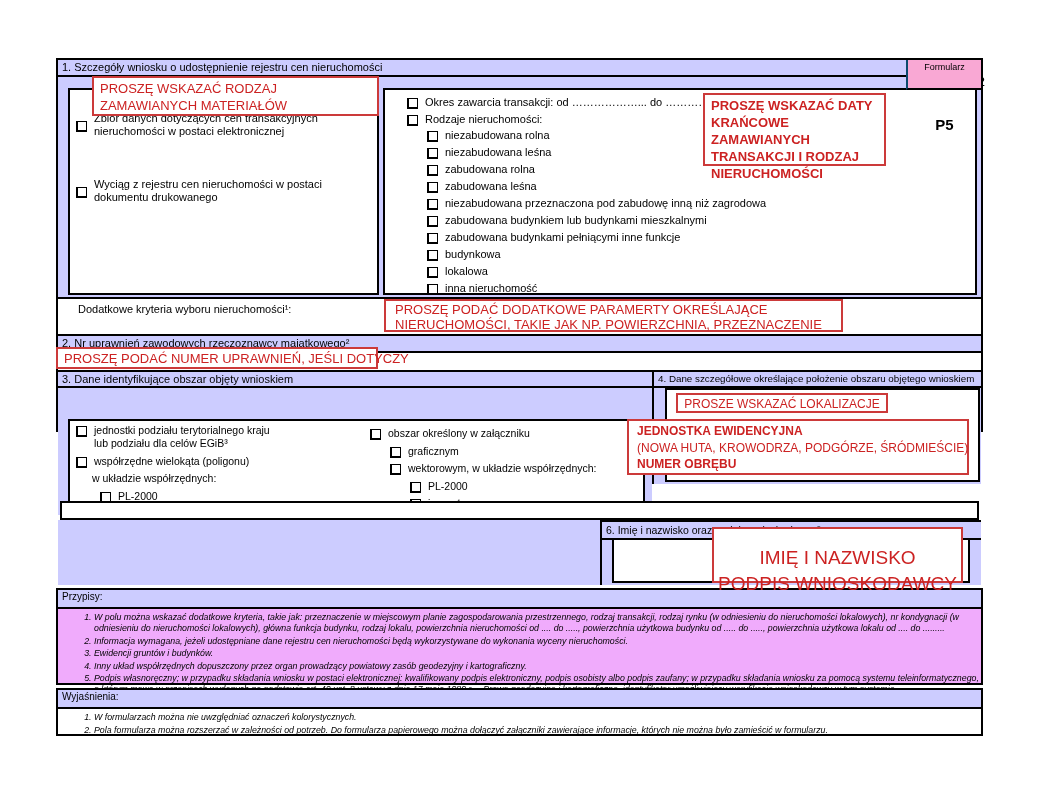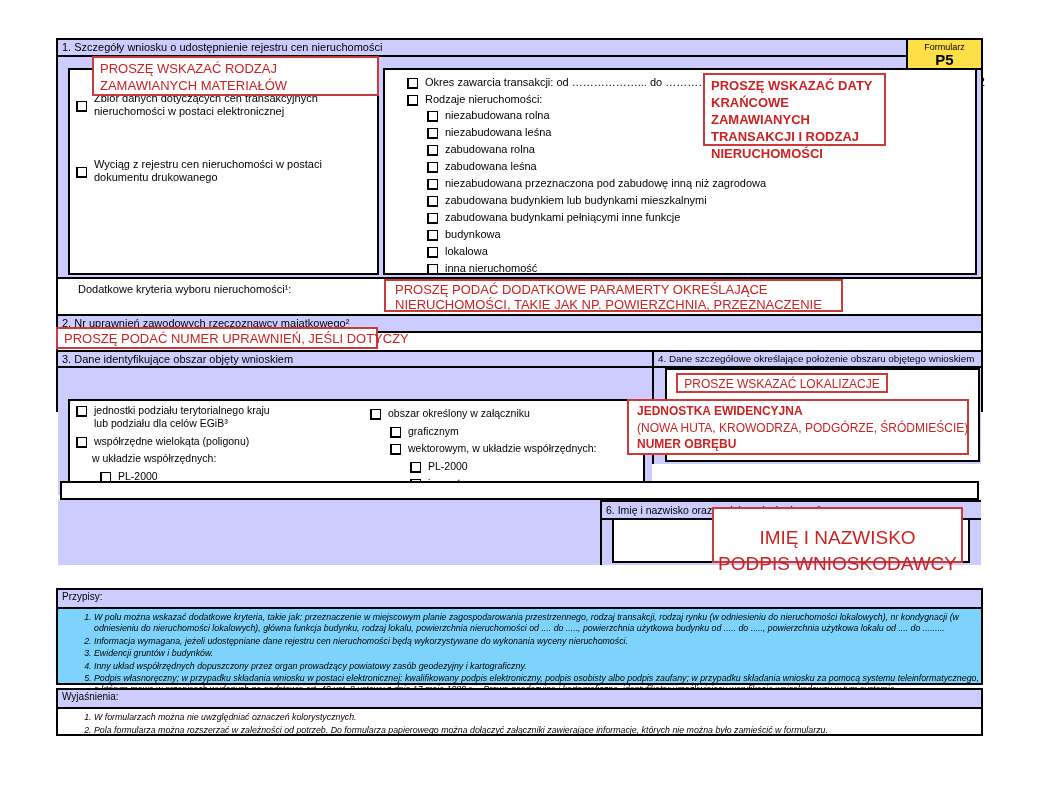--- a/index.html
+++ b/index.html
@@ -18,34 +18,34 @@
   .row.center{align-items:center;}
   .redbox{position:absolute;box-sizing:border-box;background:#fff;border:2px solid #cc3a3a;
           color:#cc2222;font-size:13px;line-height:17px;padding:2px 6px;z-index:6;}
   .nowrap{white-space:nowrap;}
   .sub{margin-left:20px;margin-top:3px;}
   .sub .row{margin-bottom:4px;line-height:13px;}
   .fnote{font-size:8.8px;font-style:italic;line-height:11px;margin:3px 0 0 0;padding-left:36px;}
   .fnote li{margin-bottom:1.5px;}
   .s3col .row{margin-bottom:4.5px;font-size:10.5px;}
   .formular-label{font-size:9px;text-align:center;padding-top:2px;}
-  .formular-num{font-size:15px;font-weight:bold;text-align:center;line-height:15px;}
+  .formular-num{font-size:15px;font-weight:bold;text-align:center;line-height:15px;margin-top:45px;}
 </style>
 </head>
 <body>
 
 <div class="page">
 
   <div class="abs note" style="left:700px;top:26px;width:285px;margin-top:48px;">Załącznik nr 7 do procedury GD-2</div>
 
-  <div class="abs" style="left:56px;top:38px;width:927px;height:374px;border:2px solid #000;background:#ccccff;">
+  <div class="abs" style="left:56px;top:58px;width:927px;height:374px;border:2px solid #000;background:#ccccff;">
 
     <div class="abs hdr" style="left:0;top:0;width:923px;height:17px;">1. Szczegóły wniosku o udostępnienie rejestru cen nieruchomości</div>
 
-    <div class="abs lav" style="left:848px;top:0;width:75px;height:30px;border-left:2px solid #000000;border-bottom:2px solid #000;z-index:3;background:#fde047;">
+    <div class="abs lav" style="left:848px;top:0;width:75px;height:30px;border-left:2px solid #0c4a6e;border-bottom:2px solid #000;z-index:3;background:#f9a8d4;">
       <div class="formular-label">Formularz</div>
       <div class="formular-num">P5</div>
     </div>
 
     <div class="redbox" style="left:34px;top:16px;width:287px;height:40px;">PROSZĘ WSKAZAĆ RODZAJ ZAMAWIANYCH MATERIAŁÓW</div>
 
     <div class="abs whitebox" style="left:10px;top:28px;width:311px;height:207px;">
       <div class="abs row center" style="left:6px;top:22px;width:295px;">
         <span class="cb"></span>
         <span>Zbiór danych dotyczących cen transakcyjnych nieruchomości w postaci elektronicznej</span>
@@ -194,21 +194,21 @@
         <div style="font-size:10.5px;padding:2px 0 0 4px;border-bottom:2px solid #000;height:14px;">6. Imię i nazwisko oraz podpis wnioskodawcy⁵</div>
         <div class="abs whitebox" style="left:10px;top:16px;width:358px;height:45px;"></div>
         <div class="redbox" style="left:110px;top:5px;width:251px;height:56px;font-size:19px;line-height:26px;text-align:center;padding:16px 0 0 0;">
           <div>IMIĘ I NAZWISKO</div>
           <div>PODPIS WNIOSKODAWCY</div>
         </div>
       </div>
     </div>
   </div>
 
-  <div class="abs" style="left:56px;top:588px;width:927px;height:97px;border:2px solid #000;background:#7dd3fc;">
+  <div class="abs" style="left:56px;top:588px;width:927px;height:97px;border:2px solid #000;background:#f0abfc;">
     <div class="hdr" style="font-size:10px;height:16px;">Przypisy:</div>
     <ol class="fnote">
       <li>W polu można wskazać dodatkowe kryteria, takie jak: przeznaczenie w miejscowym planie zagospodarowania przestrzennego, rodzaj transakcji, rodzaj rynku (w odniesieniu do nieruchomości lokalowych), nr kondygnacji (w odniesieniu do nieruchomości lokalowych), główna funkcja budynku, rodzaj lokalu, powierzchnia nieruchomości od .... do ....., powierzchnia użytkowa budynku od ..... do ....., powierzchnia użytkowa lokalu od .... do .........</li>
       <li>Informacja wymagana, jeżeli udostępniane dane rejestru cen nieruchomości będą wykorzystywane do wykonania wyceny nieruchomości.</li>
       <li>Ewidencji gruntów i budynków.</li>
       <li>Inny układ współrzędnych dopuszczony przez organ prowadzący powiatowy zasób geodezyjny i kartograficzny.</li>
       <li>Podpis własnoręczny; w przypadku składania wniosku w postaci elektronicznej: kwalifikowany podpis elektroniczny, podpis osobisty albo podpis zaufany; w przypadku składania wniosku za pomocą systemu teleinformatycznego, o którym mowa w przepisach wydanych na podstawie art. 40 ust. 8 ustawy z dnia 17 maja 1989 r. – Prawo geodezyjne i kartograficzne, identyfikator umożliwiający weryfikację wnioskodawcy w tym systemie.</li>
     </ol>
   </div>
 

